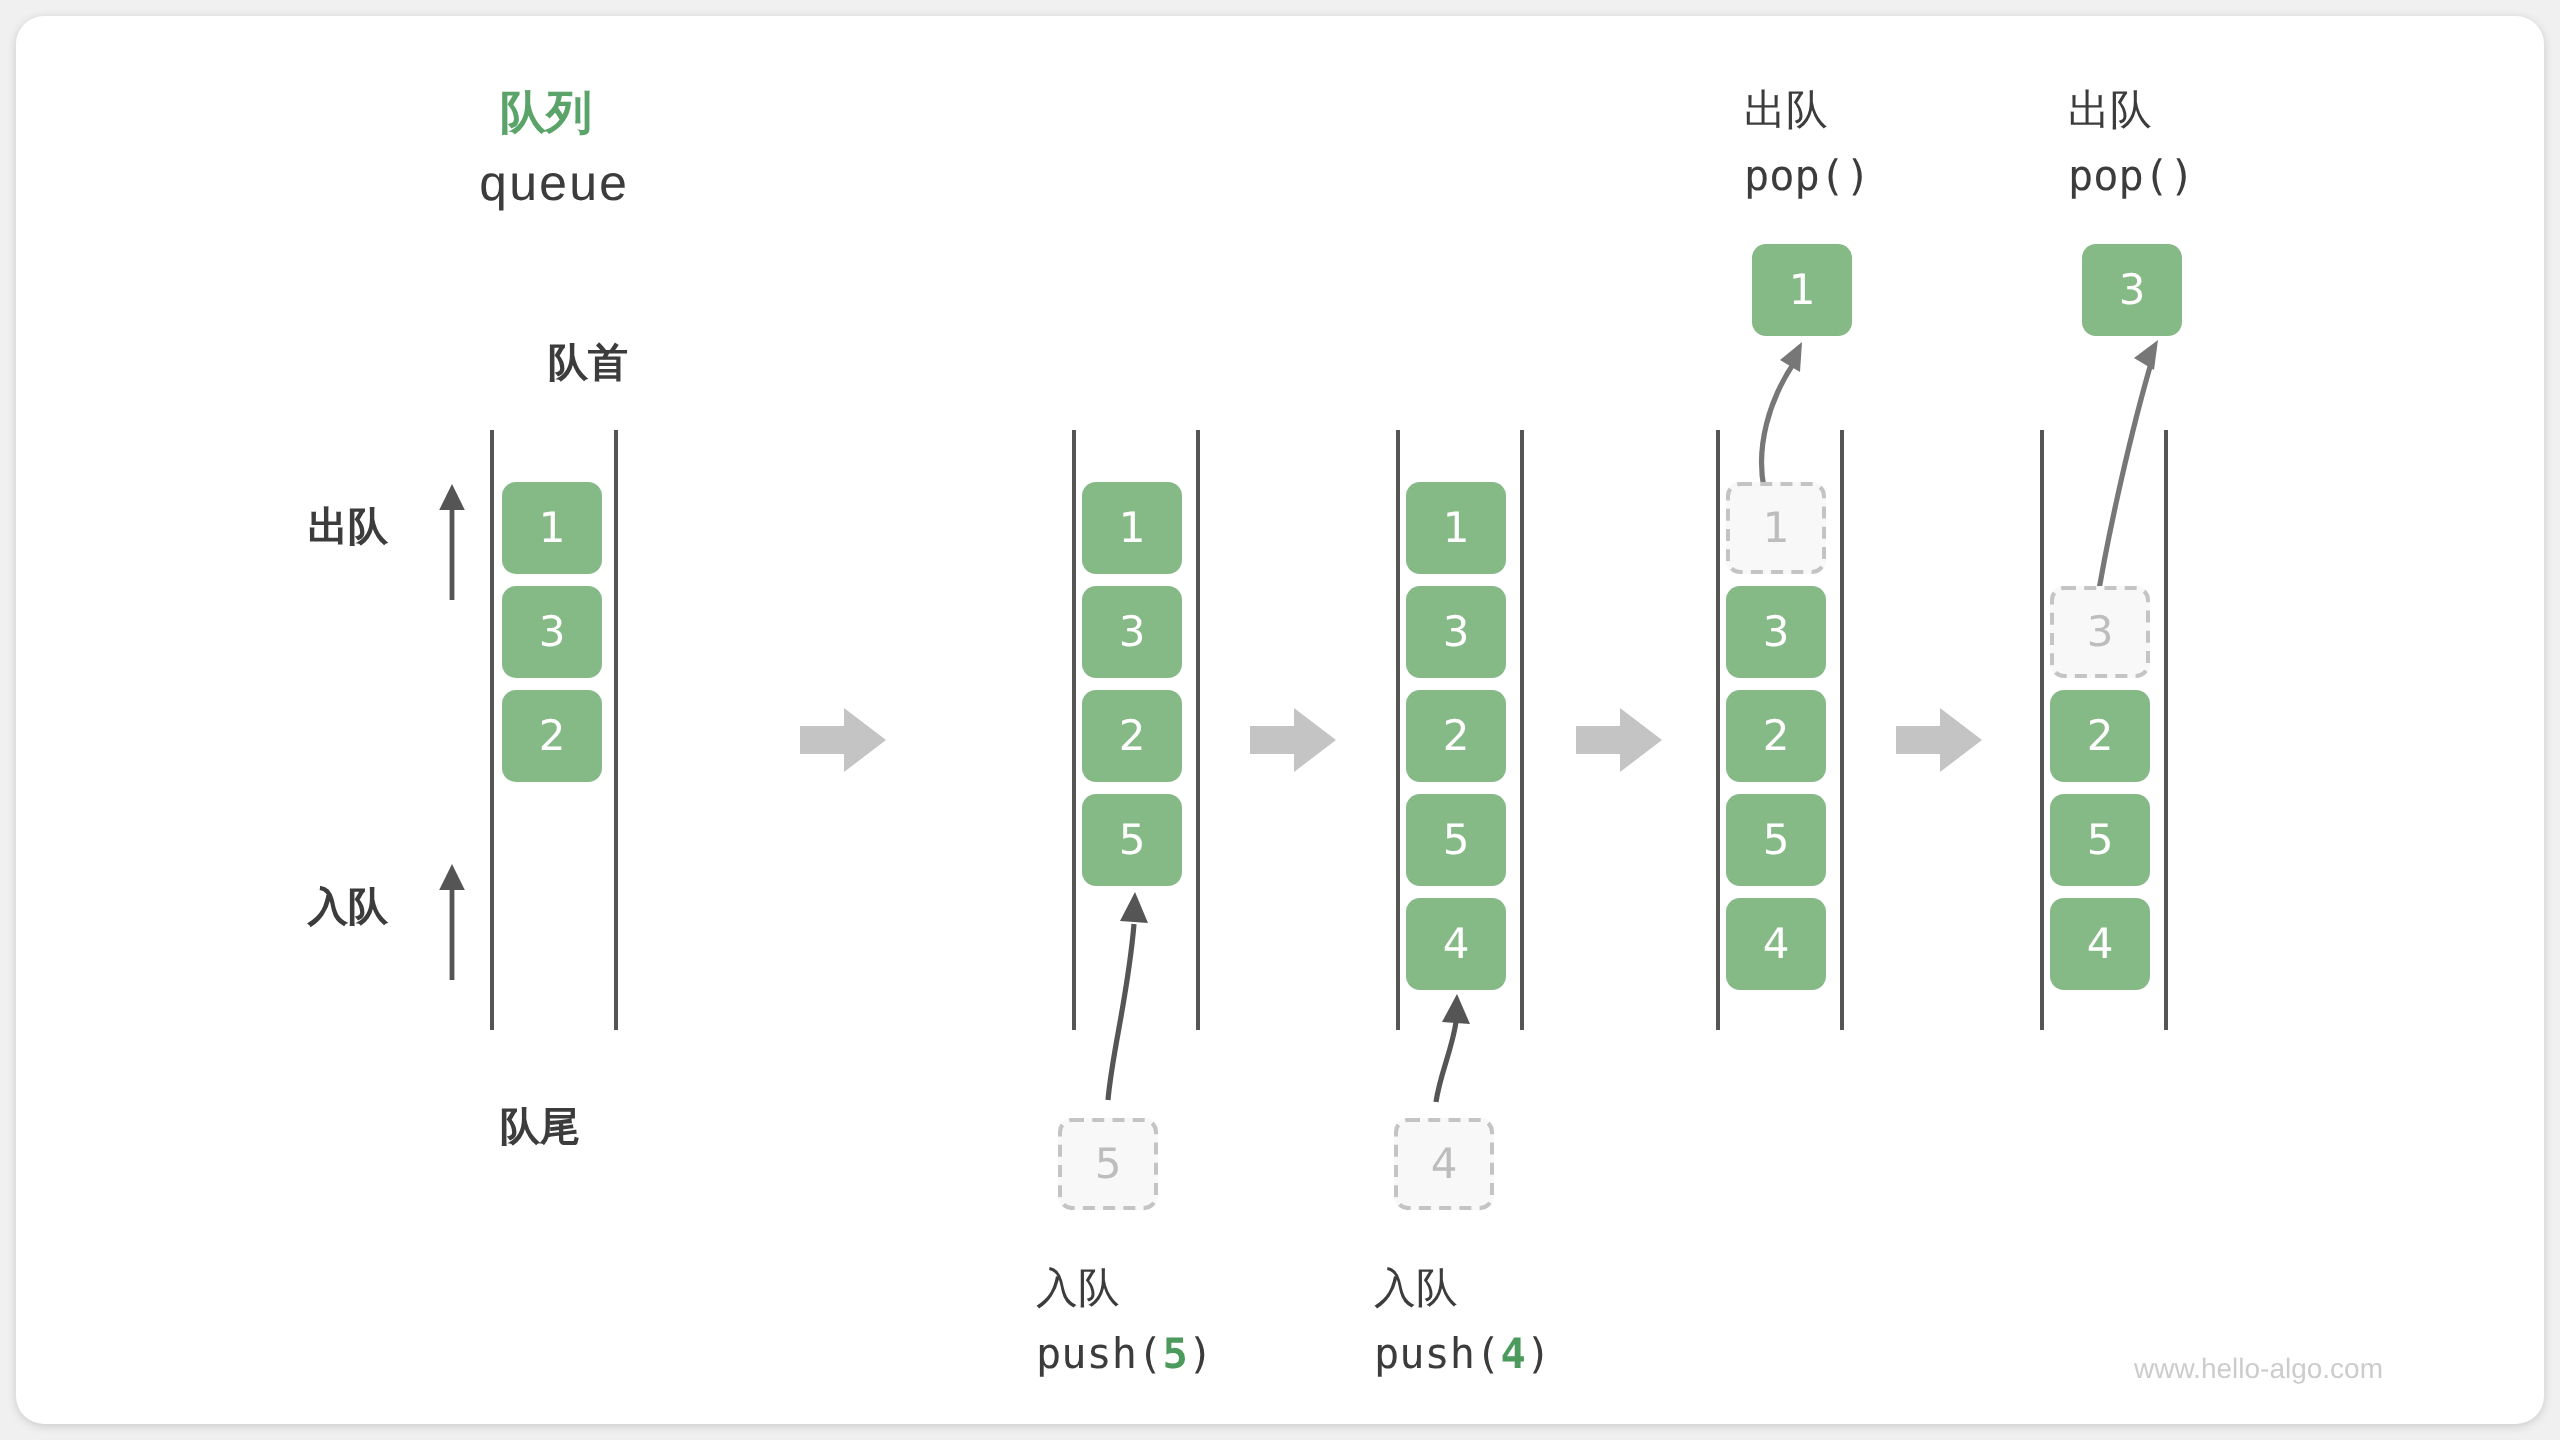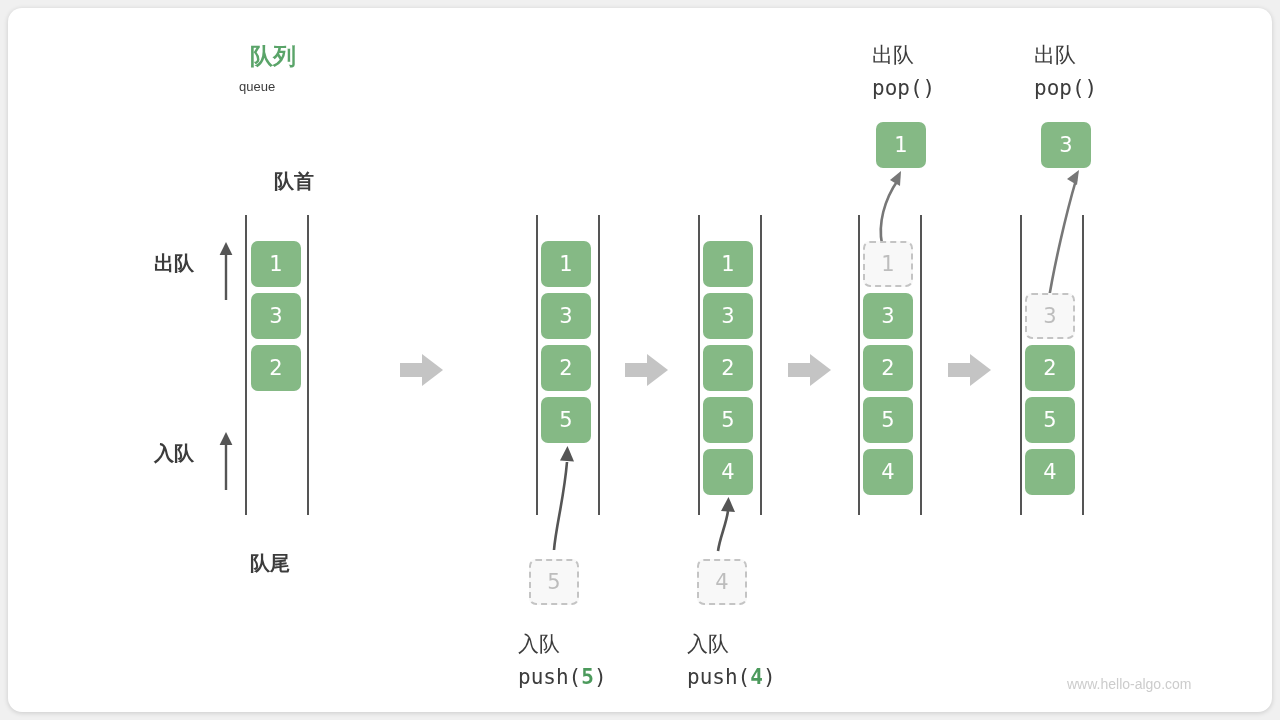--- a/index.html
+++ b/index.html
@@ -18,22 +18,22 @@
   }
   .abs{position:absolute;}
 
   
   .t{position:absolute;white-space:nowrap;}
   .title-cn{
     font-family:"DejaVu Sans","Liberation Sans",sans-serif;
     font-weight:bold;font-size:23px;color:#5aa469;
   }
   .title-en{
-    font-family:Liberation Sans, sans-serif;
-    font-size:13px;color:#3c3c3c;
+    font-family:Liberation Mono, monospace;
+    font-size:25px;color:#3c3c3c;
   }
   .lbl-cn{
     font-family:"DejaVu Sans","Liberation Sans",sans-serif;
     font-weight:bold;font-size:20px;color:#3c3c3c;
   }
   .op-cn{
     font-family:"DejaVu Sans","Liberation Sans",sans-serif;
     font-size:21px;color:#3c3c3c;
   }
   .op-code{

